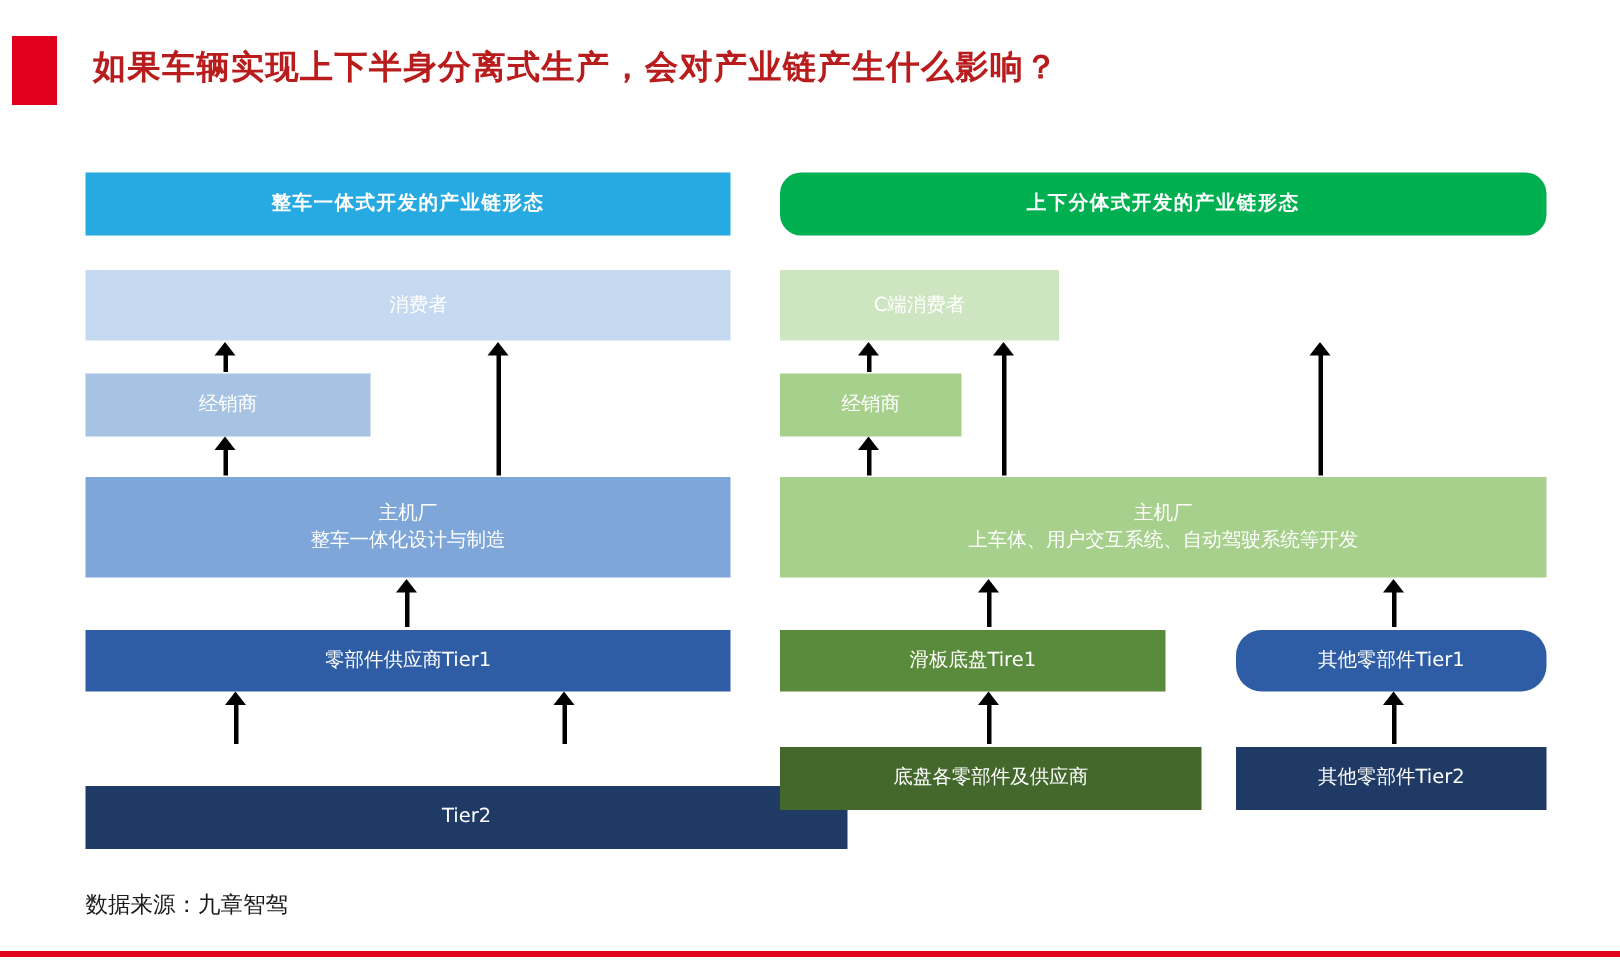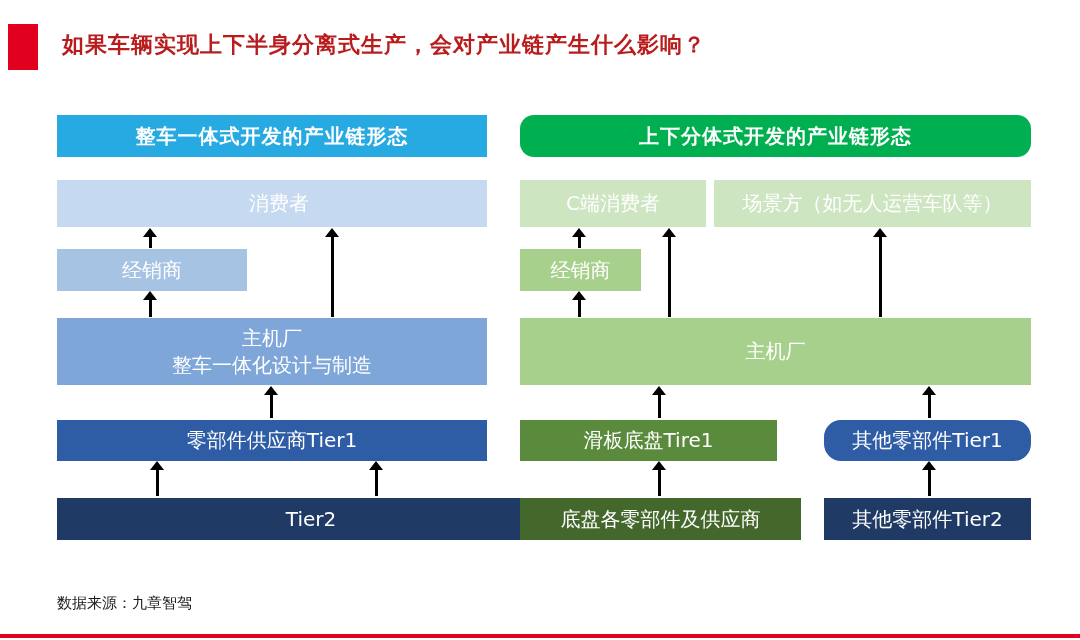--- a/index.html
+++ b/index.html
@@ -27,21 +27,21 @@
     letter-spacing: 1px;
   }
   .node {
     position: absolute;
     display: flex;
     flex-direction: column;
     align-items: center;
     justify-content: center;
     text-align: center;
     color: var(--text-on-box, #ffffff);
-    font-size: 20px;
+    font-size: 13px;
     line-height: 1.35;
     box-sizing: border-box;
     padding: 2px 6px;
   }
   .node.header { font-weight: bold; letter-spacing: 1px; }
   .arrow { position: absolute; width: 14px; }
   .arrow::before {
     content: "";
     position: absolute;
     top: 0; left: 0;
@@ -100,39 +100,39 @@
 
   <div class="node bg-left-dealer" style="left:57px; top:249px; width:190px; height:42px;">经销商</div>
 
   <div class="node bg-left-oem" style="left:57px; top:318px; width:430px; height:67px;">
     <div>主机厂</div>
     <div>整车一体化设计与制造</div>
   </div>
 
   <div class="node bg-left-tier1" style="left:57px; top:420px; width:430px; height:41px;">零部件供应商Tier1</div>
 
-  <div class="node bg-left-tier2" style="left:57px; top:498px; width:508px; height:42px;">Tier2</div>
+  <div class="node bg-left-tier2" style="left:57px; top:524px; width:508px; height:42px;">Tier2</div>
 
   <div class="arrow" style="left:143px; top:228px; height:20px;"></div>
   <div class="arrow" style="left:325px; top:228px; height:89px;"></div>
   <div class="arrow" style="left:143px; top:291px; height:26px;"></div>
   <div class="arrow" style="left:264px; top:386px; height:32px;"></div>
   <div class="arrow" style="left:150px; top:461px; height:35px;"></div>
   <div class="arrow" style="left:369px; top:461px; height:35px;"></div>
 
   <div class="node header bg-right-header" style="left:520px; top:115px; width:511px; height:42px;border-radius:14px;">上下分体式开发的产业链形态</div>
 
   <div class="node bg-right-pale" style="left:520px; top:180px; width:186px; height:47px;">C端消费者</div>
 
-  <div class="node bg-right-pale" style="left:714px; top:180px; width:317px; height:47px;">场景方（如无人运营车队等）</div>
 
   <div class="node bg-right-mid" style="left:520px; top:249px; width:121px; height:42px;">经销商</div>
 
   <div class="node bg-right-mid" style="left:520px; top:318px; width:511px; height:67px;">
     <div>主机厂</div>
+    <div>上车体、用户交互系统、自动驾驶系统等开发</div>
   </div>
 
   <div class="node bg-right-skate" style="left:520px; top:420px; width:257px; height:41px;">滑板底盘Tire1</div>
 
   <div class="node bg-right-ot1" style="left:824px; top:420px; width:207px; height:41px;">其他零部件Tier1</div>
 
   <div class="node bg-right-chassis" style="left:520px; top:498px; width:281px; height:42px;">底盘各零部件及供应商</div>
 
   <div class="node bg-right-ot2" style="left:824px; top:498px; width:207px; height:42px;">其他零部件Tier2</div>
 

